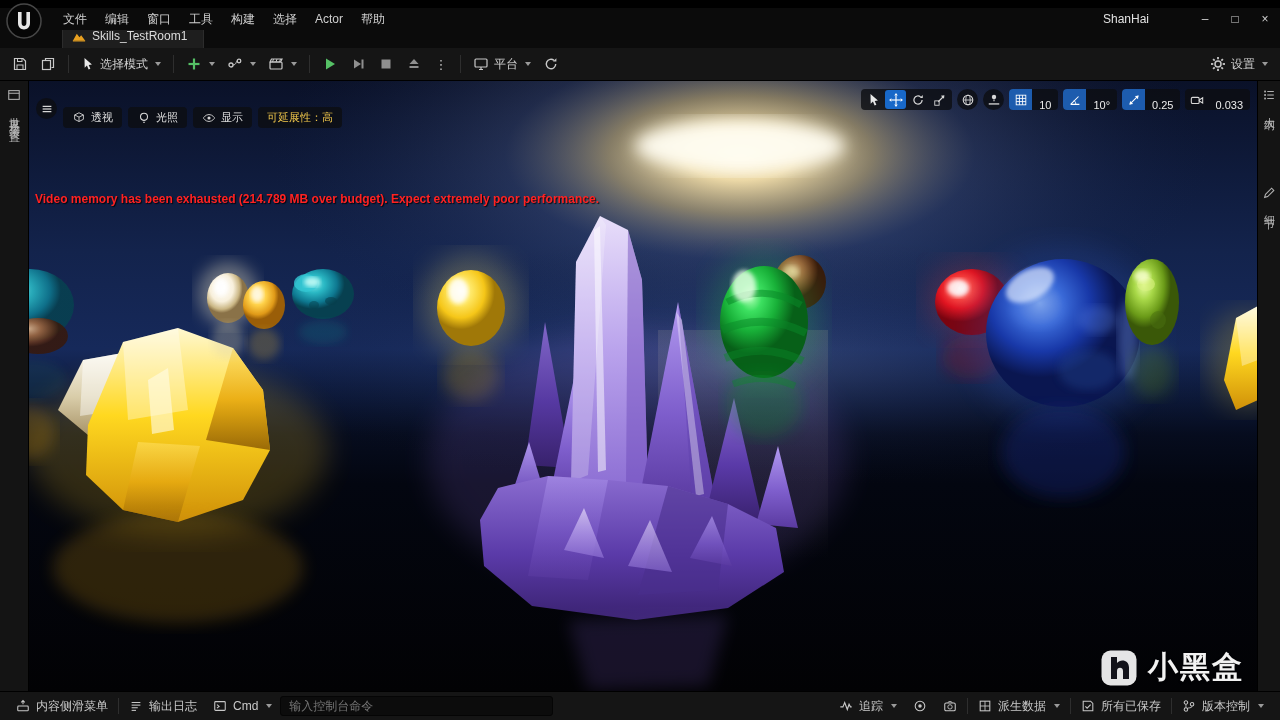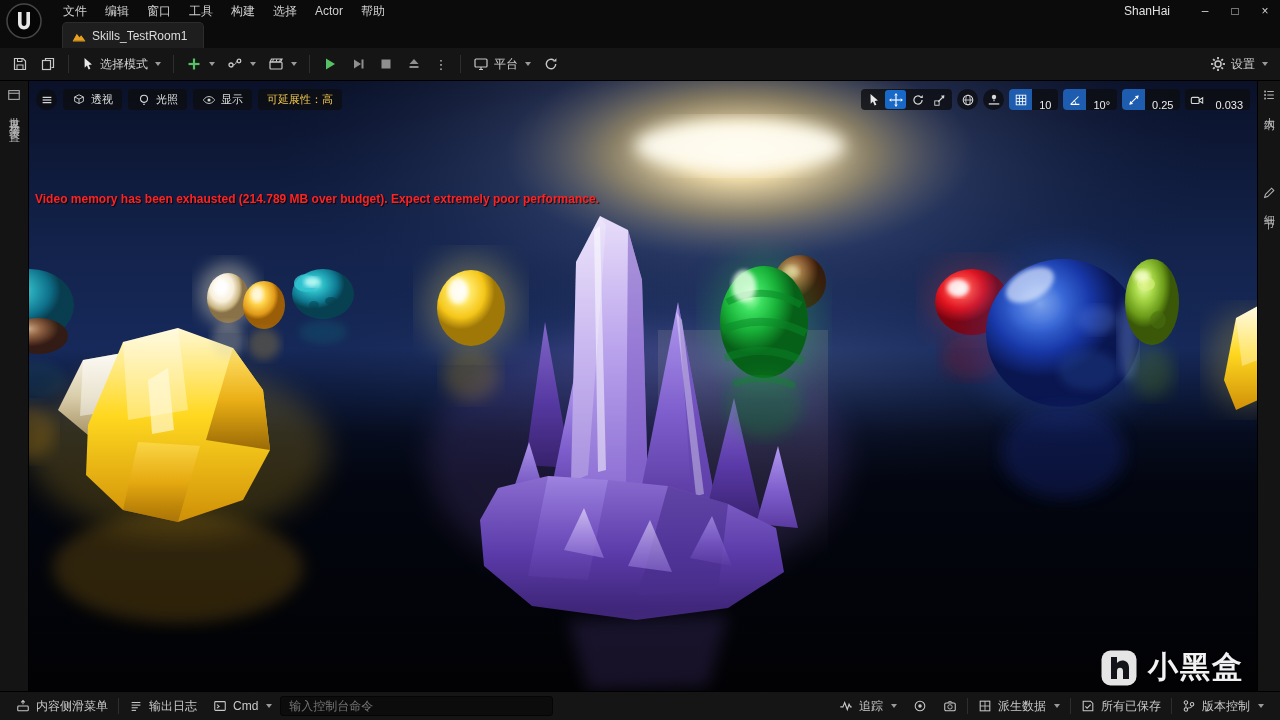--- a/index.html
+++ b/index.html
@@ -1,23 +1,23 @@
 <!DOCTYPE html>
 <html><head>
 <meta charset="utf-8">
 <style>
   html,body{margin:0;padding:0;width:1280px;height:720px;overflow:hidden;background:#000;
     font-family:"Liberation Sans","DejaVu Sans",sans-serif;font-size:12px;color:#c8c8c8;}
   button{font-family:inherit;font-size:inherit;color:inherit;background:none;border:none;padding:0;cursor:default;}
 
   
-  #menubar{position:absolute;top:0;left:0;right:0;height:22px;background:#0b0b0b;display:flex;align-items:center;z-index:30;}
+  #menubar{position:absolute;top:8px;left:0;right:0;height:22px;background:#0b0b0b;display:flex;align-items:center;z-index:30;}
   #menu-items{display:flex;margin-left:54px;}
   .menu-item{padding:0 9px;height:22px;display:flex;align-items:center;color:#cfcfcf;}
-  #session-name{margin-left:auto;margin-right:20px;color:#e2e2e2;}
+  #session-name{margin-left:auto;margin-right:41px;color:#e2e2e2;}
   .win-btn{width:30px;height:22px;display:flex;align-items:center;justify-content:center;color:#cfcfcf;font-size:12px;}
   #logo{position:absolute;top:2px;left:5px;width:38px;height:38px;z-index:40;}
 
   
   #tabrow{position:absolute;top:22px;left:0;right:0;height:26px;background:#0b0b0b;display:flex;align-items:flex-end;z-index:20;padding-left:12px;}
   #asset-tab{margin-left:50px;height:25px;background:#1e1e1e;border:1px solid #2c2c2c;border-bottom:none;border-radius:5px 5px 0 0;
     display:flex;align-items:center;gap:6px;padding:0 16px 0 9px;color:#dcdcdc;}
 
   
   #toolbar{position:absolute;top:48px;left:0;right:0;height:32px;background:#151515;border-bottom:1px solid #000;
@@ -37,21 +37,21 @@
     display:flex;flex-direction:column;align-items:center;padding-top:8px;z-index:15;}
   .vtext{writing-mode:vertical-rl;text-orientation:upright;color:#b4b4b4;font-size:11px;letter-spacing:3px;}
   .edge-group{display:flex;flex-direction:column;align-items:center;gap:6px;}
 
   
   #viewport{position:absolute;top:80px;left:28px;right:22px;bottom:28px;background:#02030a;overflow:hidden;z-index:10;}
   #scene{position:absolute;inset:0;width:100%;height:100%;}
   #vp-topleft{position:absolute;top:9px;left:8px;display:flex;gap:6px;align-items:center;}
   #vp-topright{position:absolute;top:9px;right:8px;display:flex;gap:5px;align-items:center;}
   .vp-circle{width:21px;height:21px;border-radius:50%;background:rgba(12,14,18,.8);display:flex;align-items:center;justify-content:center;}
-  .vp-pill{display:flex;align-items:center;gap:5px;height:21px;padding:0 9px;background:rgba(12,14,18,.8);border-radius:4px;color:#dcdcdc;font-size:11px;}
+  .vp-pill{display:flex;align-items:center;gap:5px;height:21px;padding:0 9px;background:rgba(12,14,18,.8);border-radius:4px;color:#dcdcdc;font-size:11px;margin-top:18px;}
   .vp-pill.scal{color:#f2c84b;}
   .vp-tools{display:flex;align-items:center;background:rgba(12,14,18,.8);border-radius:4px;height:21px;padding:0 2px;gap:1px;}
   .vp-tool{width:21px;height:19px;display:flex;align-items:center;justify-content:center;border-radius:3px;}
   .vp-tool.active{background:#1868c8;}
   .vp-snap{display:flex;align-items:center;background:rgba(12,14,18,.8);border-radius:4px;height:21px;overflow:hidden;}
   .vp-snap .snap-ic{width:23px;height:21px;background:#1d5cae;display:flex;align-items:center;justify-content:center;}
   .vp-snap .snap-ic.plain{background:transparent;}
   .vp-snap .snap-val{padding:0 7px;font-size:11px;color:#ececec;margin-top:10px;}
   #vp-warning{position:absolute;left:7px;top:112px;color:#ff2222;font-size:12px;font-weight:600;text-shadow:1px 1px 1px rgba(0,0,0,.8);}
   #watermark{position:absolute;right:14px;bottom:4px;display:flex;align-items:center;gap:10px;opacity:.95;text-align:right;}

